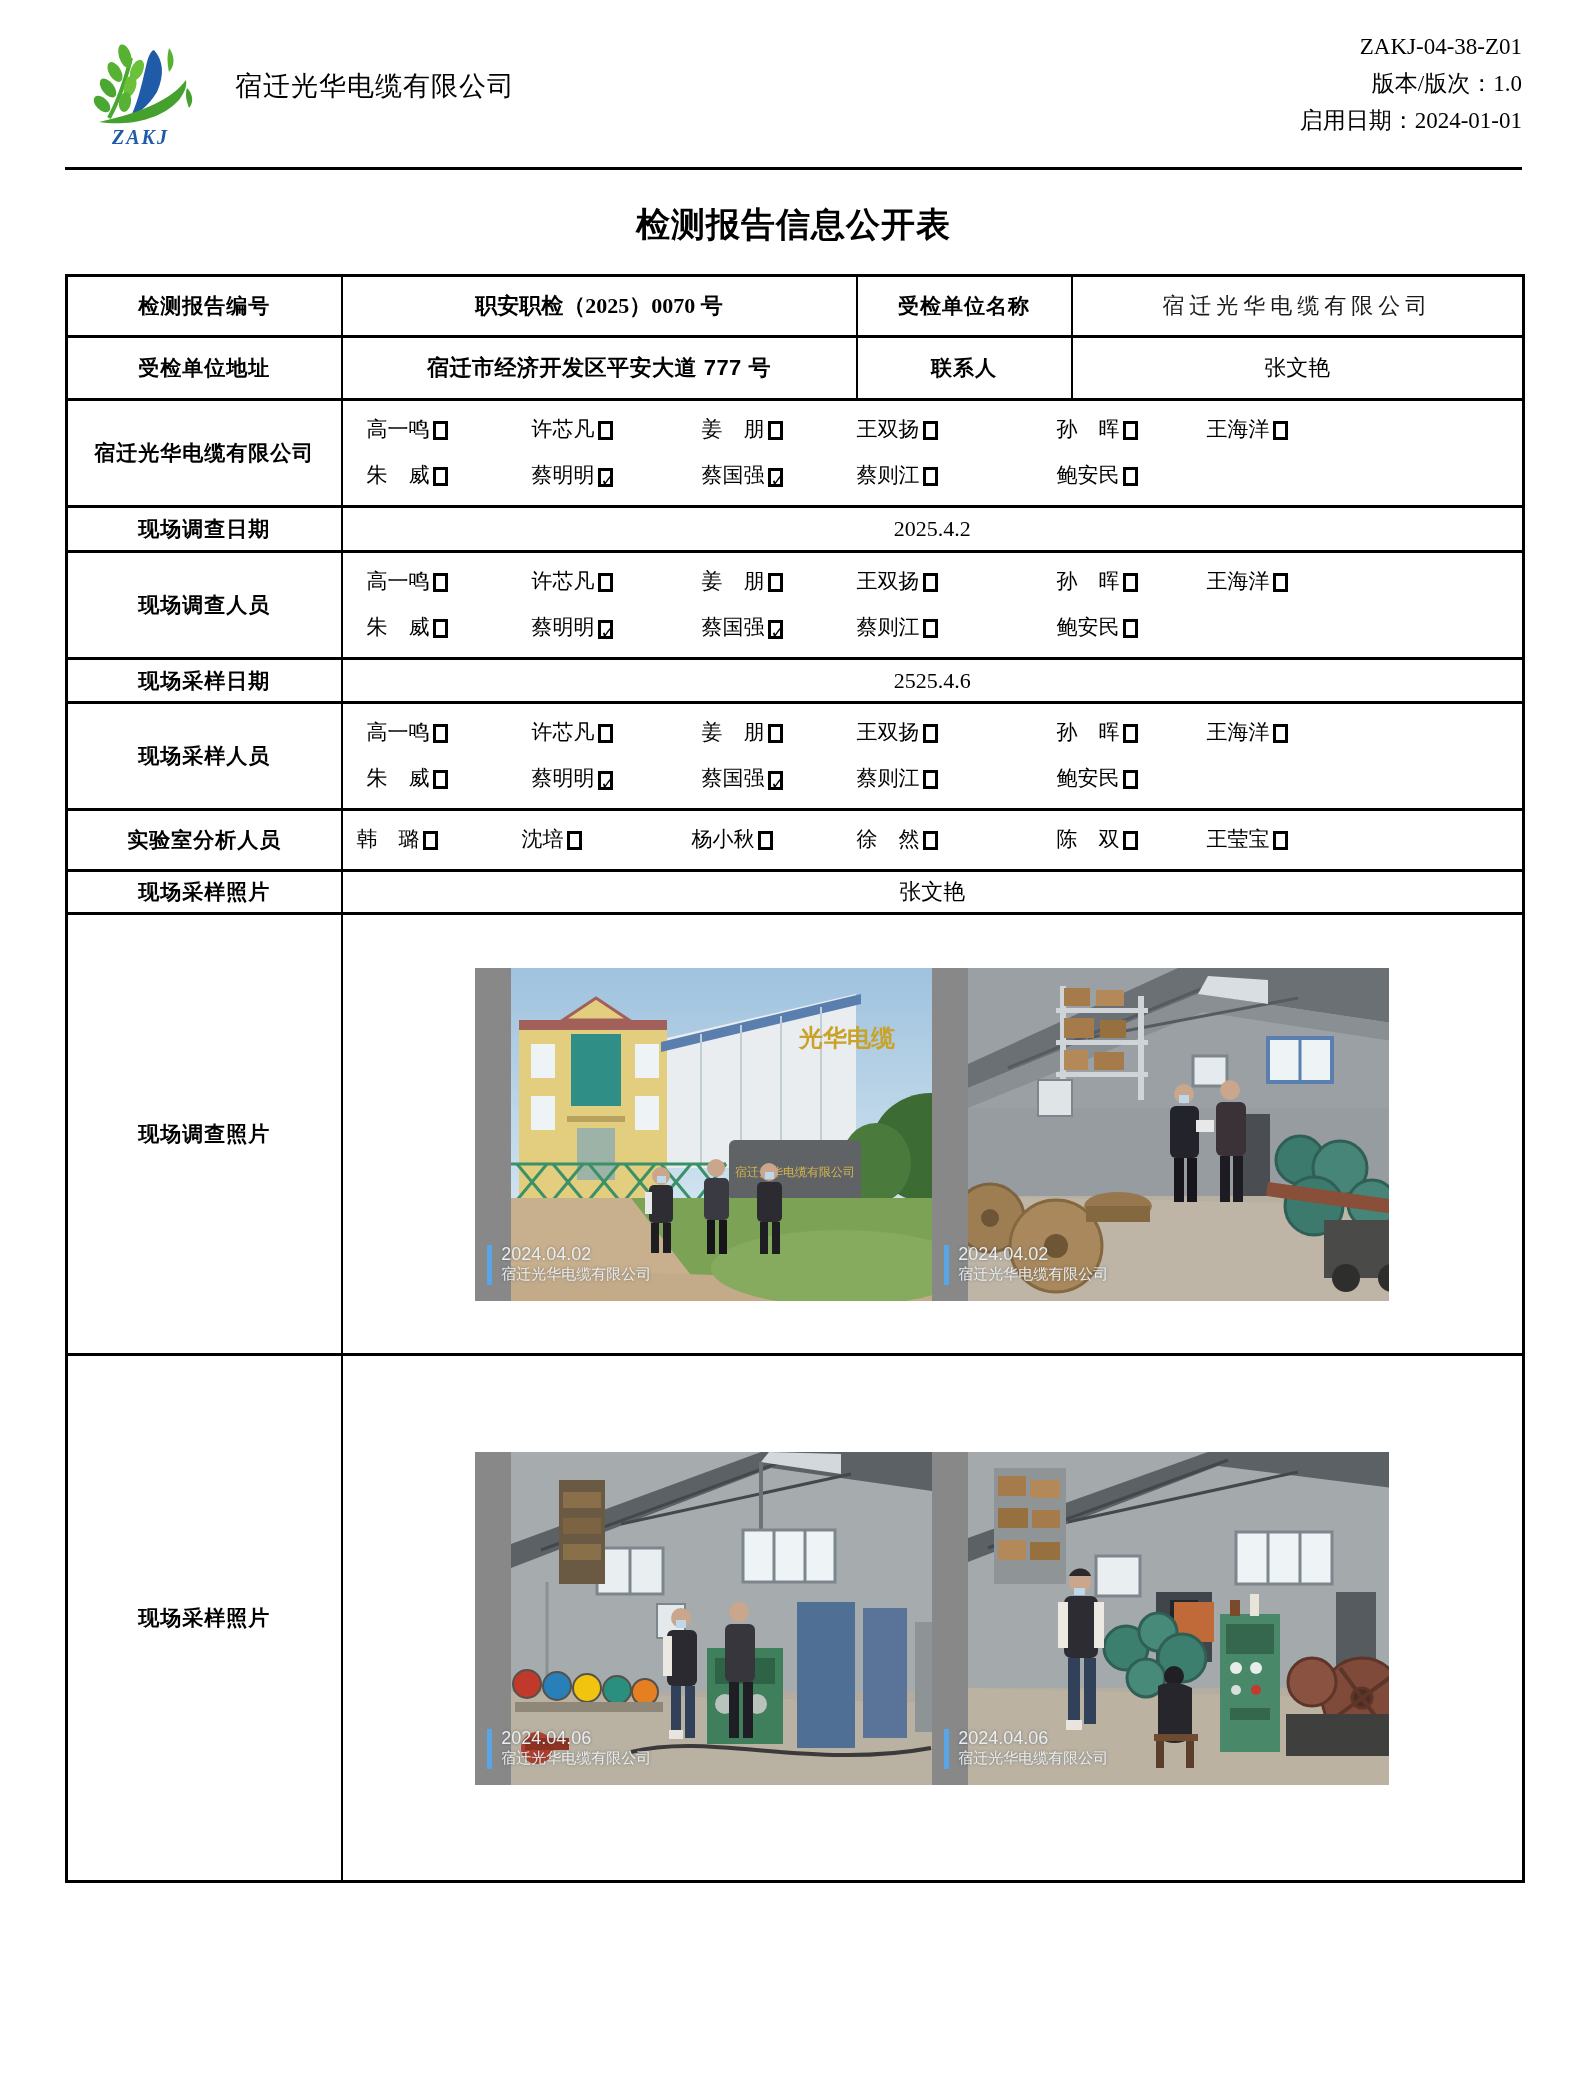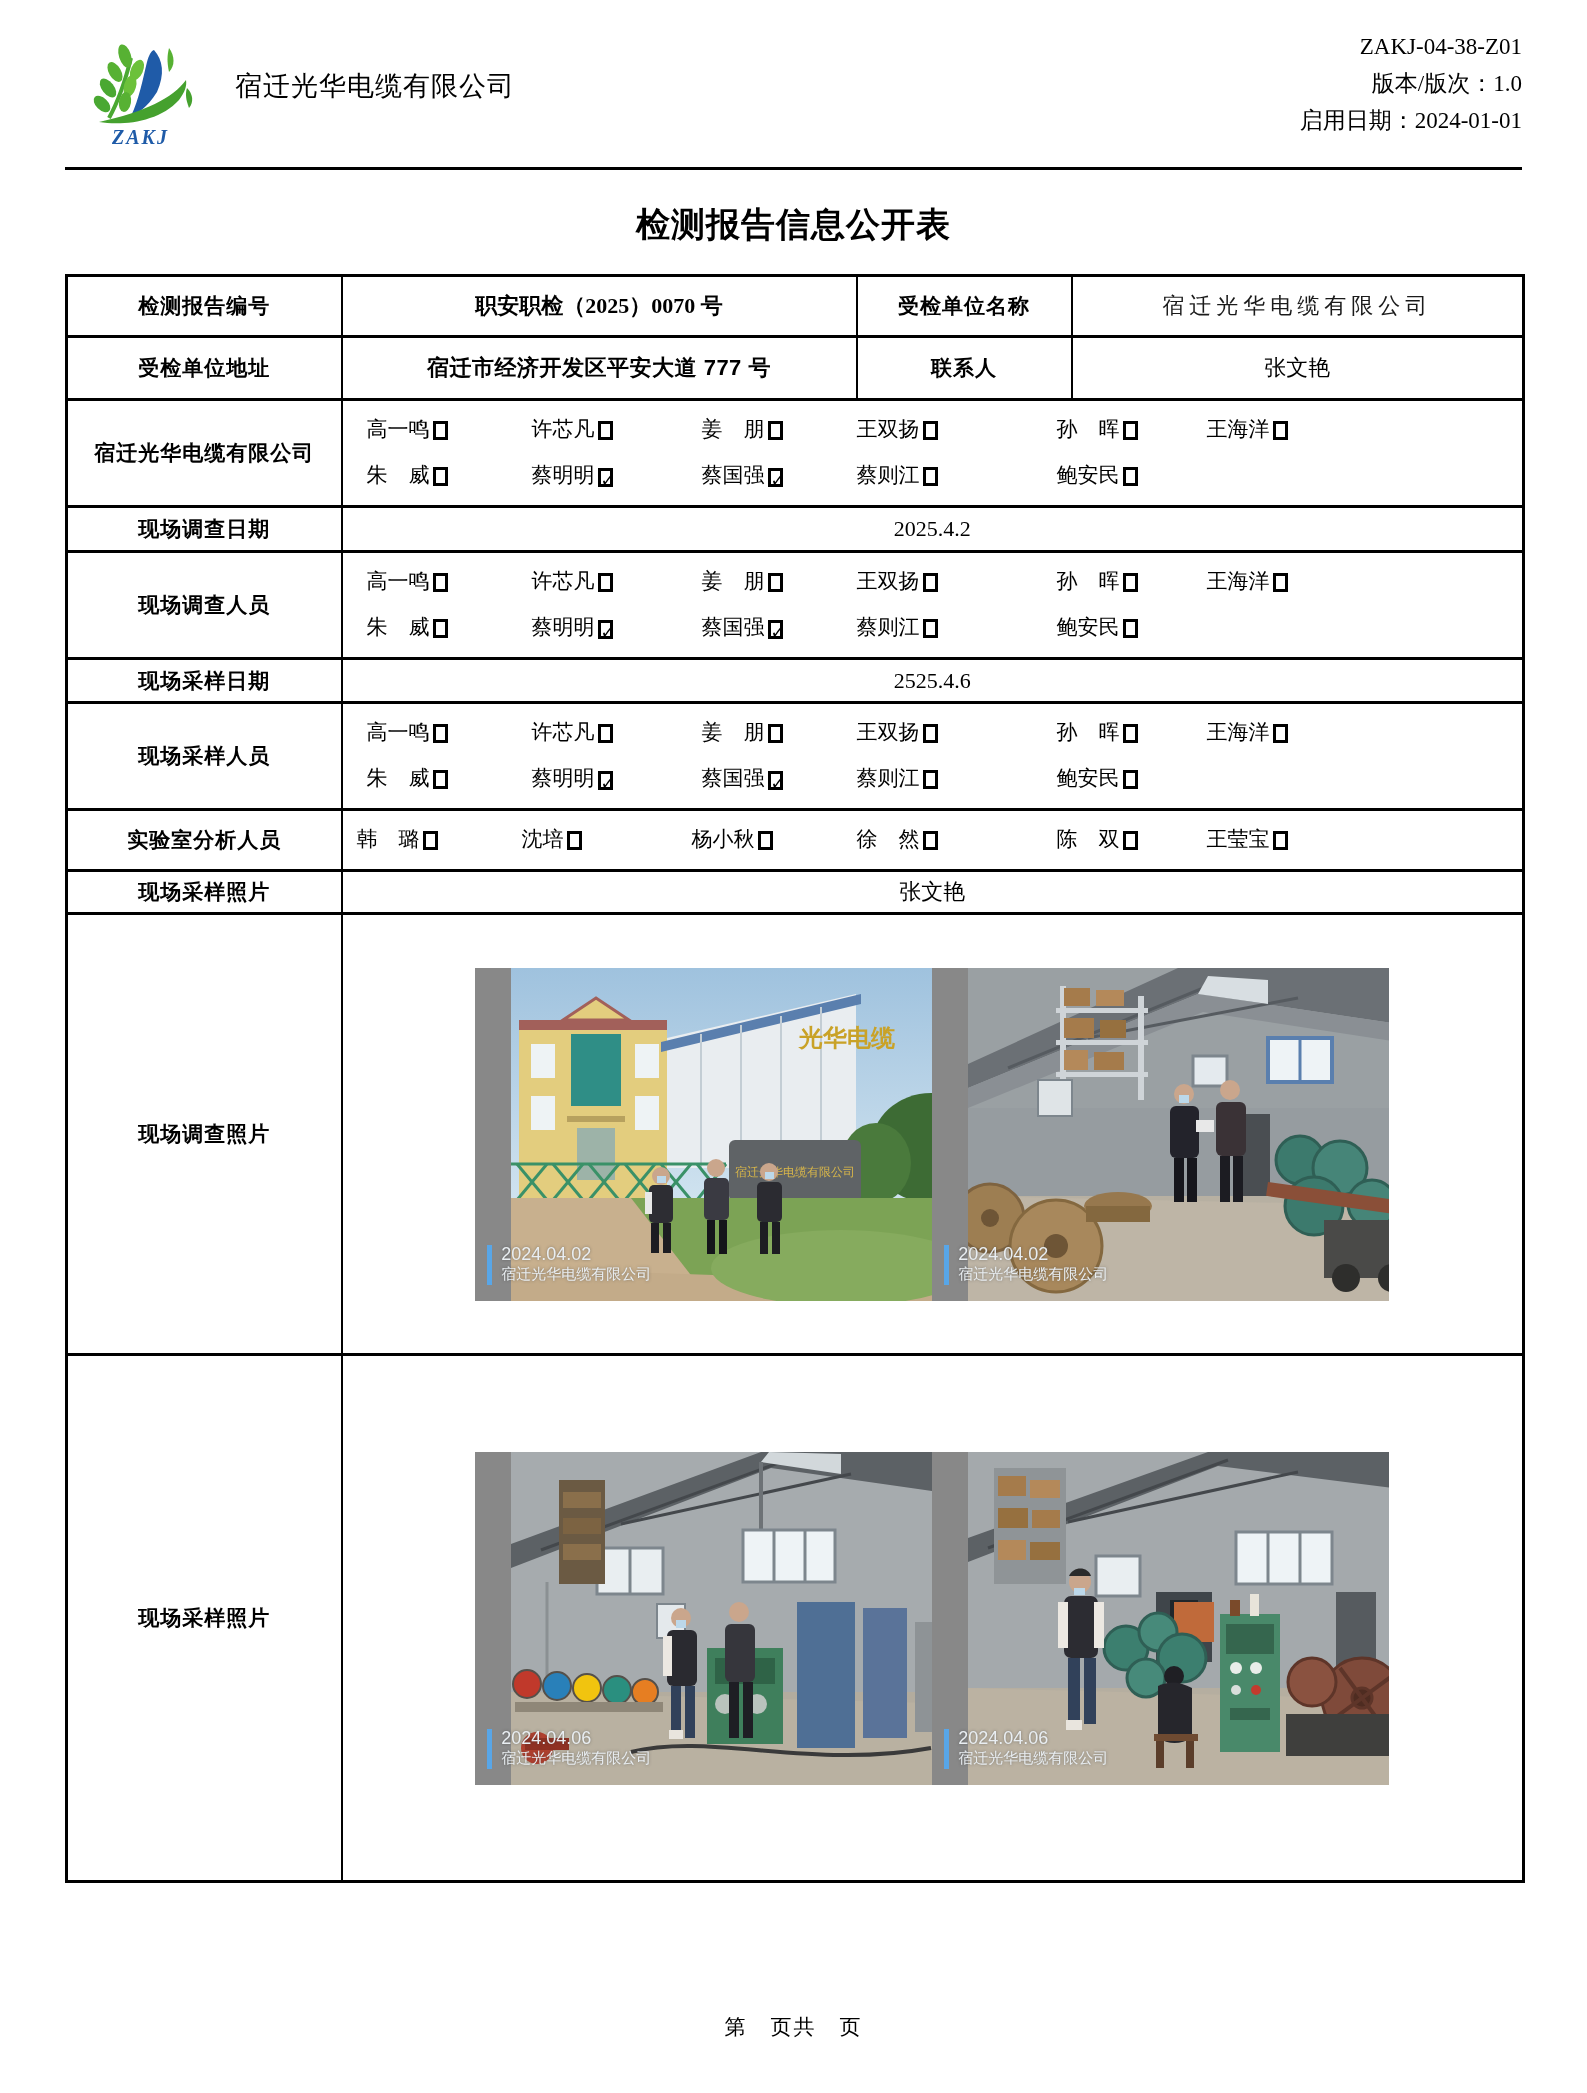--- a/index.html
+++ b/index.html
@@ -485,15 +485,14 @@
               <div class="wm-co">宿迁光华电缆有限公司</div>
             </div>
           </div>
 
         </div>
       </td>
     </tr>
   </tbody>
     </table>
 
-  <div class="page-footer">第　页共　页</div>
 
 </div>
 
 </body></html>

